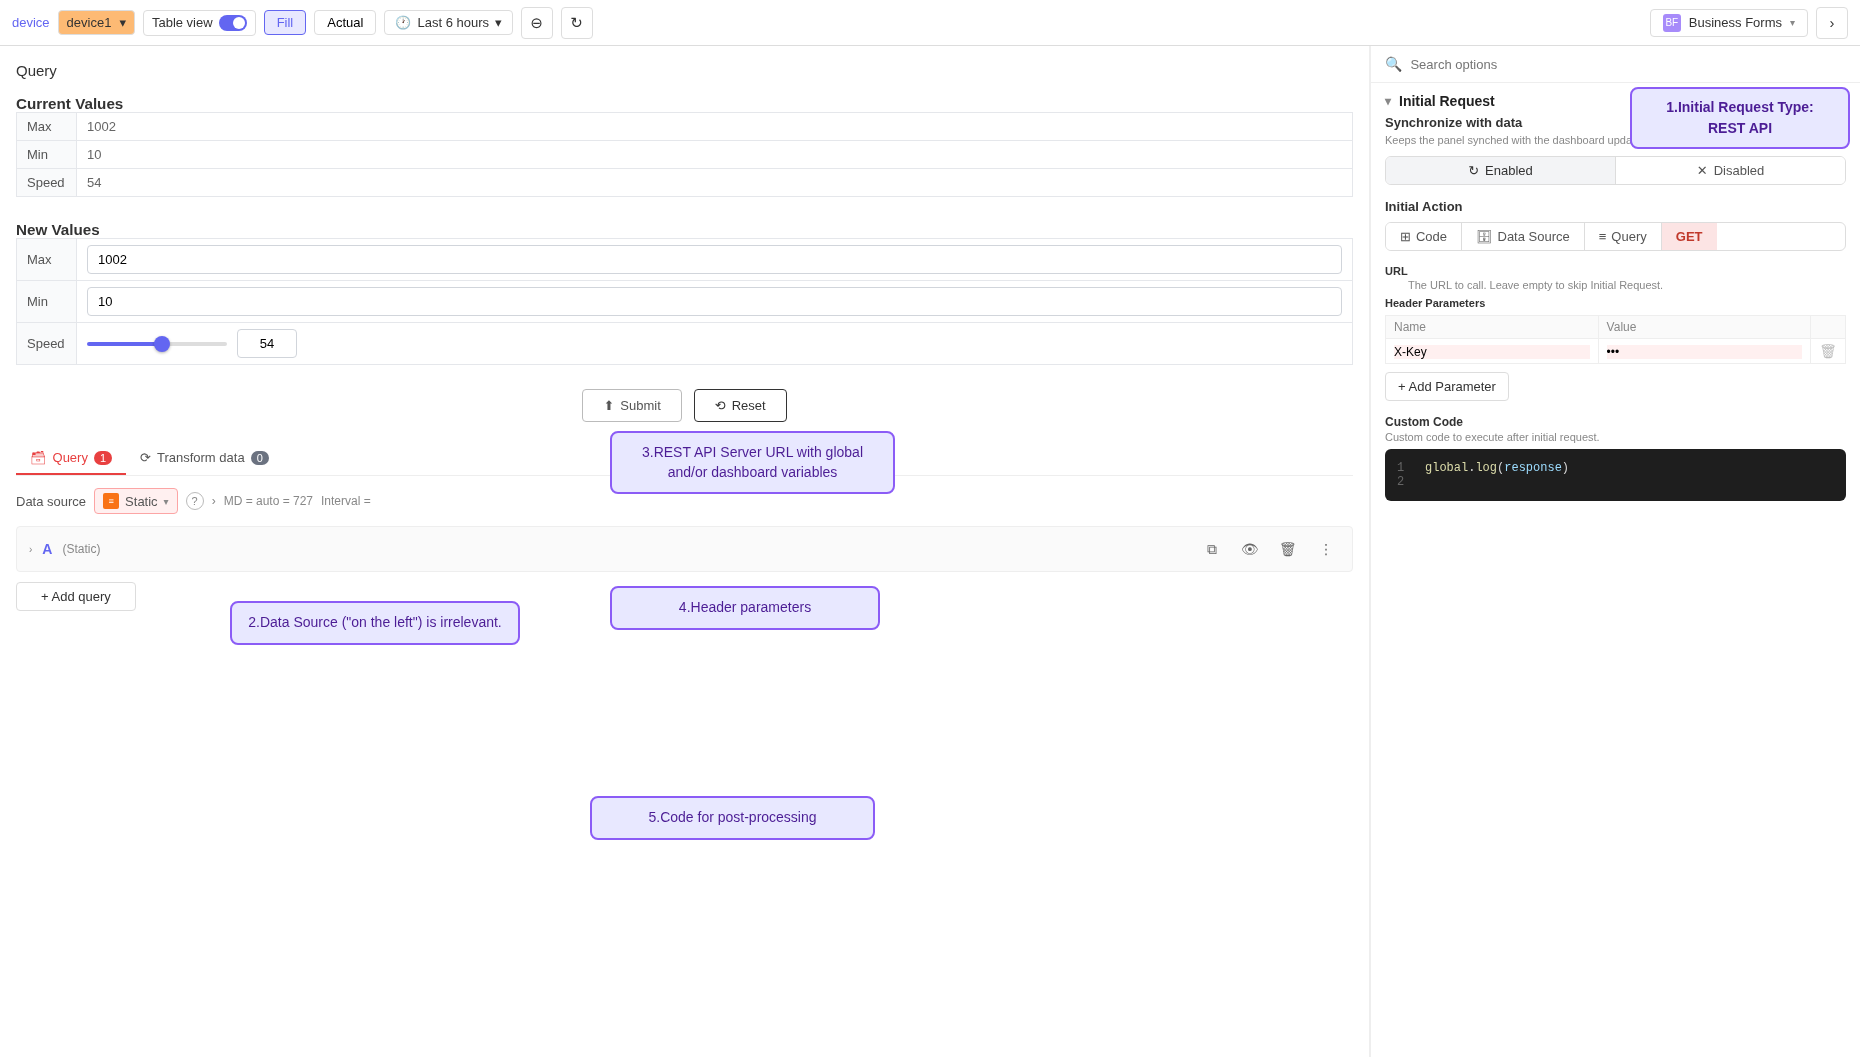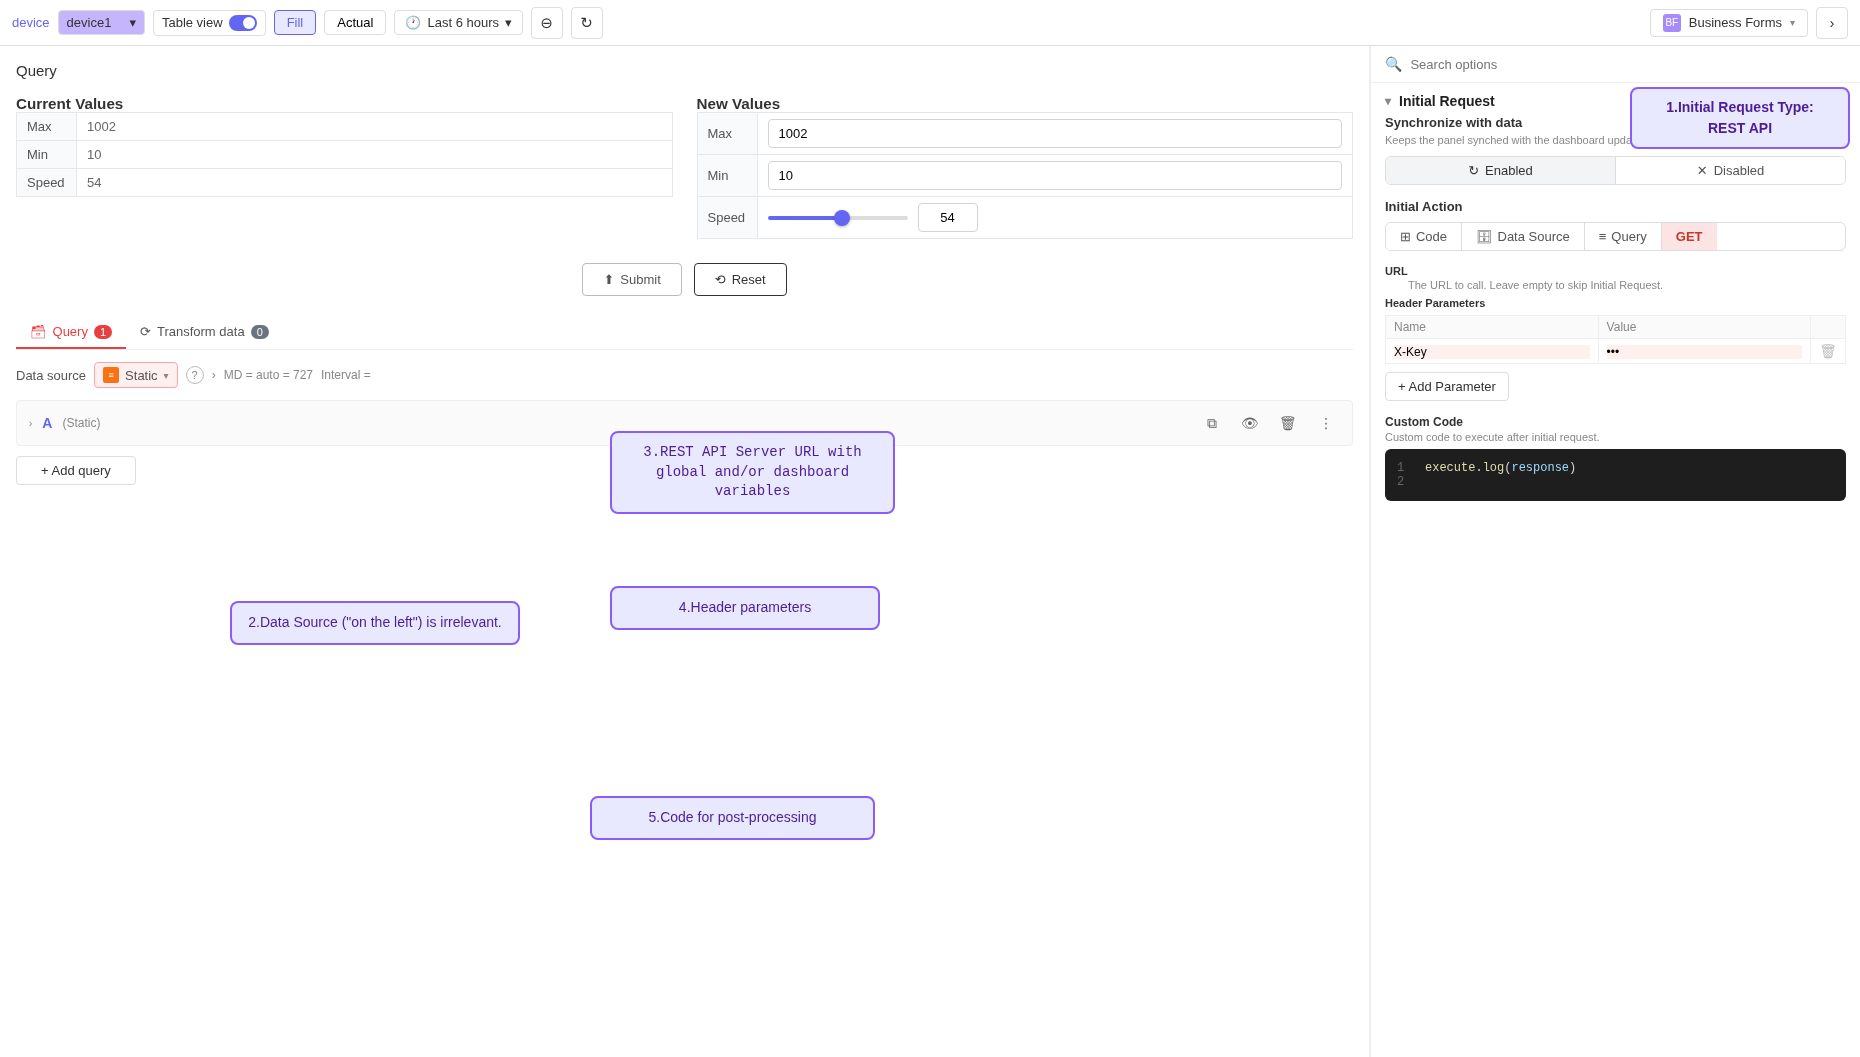--- a/index.html
+++ b/index.html
@@ -1,42 +1,42 @@
 <!DOCTYPE html>
 <html><head>
   <meta charset="utf-8">
   <style>
     * { box-sizing: border-box; margin: 0; padding: 0; }
     body { font-family: -apple-system, BlinkMacSystemFont, 'Segoe UI', sans-serif; font-size: 13px; background: #f0f0f0; color: #333; overflow: hidden; }
 
     
     .topbar { display: flex; align-items: center; gap: 8px; padding: 6px 12px; background: #fff; border-bottom: 1px solid #ddd; height: 46px; }
     .topbar-device-label { color: #6366f1; font-size: 13px; font-weight: 500; }
-    .topbar-device-select { display: flex; align-items: center; gap: 18px; border: 1px solid #ddd; border-radius: 4px; padding: 4px 8px; font-size: 13px; cursor: pointer; background: #c4b5fd; }
+    .topbar-device-select { display: flex; align-items: center; gap: 8px; border: 1px solid #ddd; border-radius: 4px; padding: 4px 8px; font-size: 13px; cursor: pointer; background: #fdba74; }
     .topbar-toggle-group { display: flex; align-items: center; gap: 6px; border: 1px solid #ddd; border-radius: 4px; padding: 4px 8px; font-size: 13px; background: #fff; }
     .toggle-knob { width: 28px; height: 16px; background: #6366f1; border-radius: 8px; position: relative; }
     .toggle-knob::after { content: ''; position: absolute; right: 2px; top: 2px; width: 12px; height: 12px; background: #fff; border-radius: 50%; }
     .topbar-btn { display: flex; align-items: center; gap: 6px; border: 1px solid #ddd; border-radius: 4px; padding: 4px 12px; font-size: 13px; cursor: pointer; background: #fff; }
     .topbar-btn.active { background: #e8e8ff; color: #6366f1; border-color: #6366f1; }
     .topbar-time { display: flex; align-items: center; gap: 6px; border: 1px solid #ddd; border-radius: 4px; padding: 4px 10px; font-size: 13px; cursor: pointer; background: #fff; }
     .topbar-icon-btn { width: 32px; height: 32px; display: flex; align-items: center; justify-content: center; border: 1px solid #ddd; border-radius: 4px; cursor: pointer; background: #fff; font-size: 15px; }
     .topbar-spacer { flex: 1; }
     .topbar-app { display: flex; align-items: center; gap: 8px; border: 1px solid #ddd; border-radius: 4px; padding: 4px 12px; font-size: 13px; cursor: pointer; background: #fff; }
     .app-icon { width: 18px; height: 18px; background: #a78bfa; border-radius: 3px; display: flex; align-items: center; justify-content: center; color: #fff; font-size: 10px; }
     .topbar-chevron { font-size: 10px; color: #888; }
 
     
     .main { display: flex; height: calc(1057px - 46px); }
 
     
     .left-panel { flex: 1; background: #fff; overflow-y: auto; padding: 16px; border-right: 1px solid #eee; position: relative; }
     .panel-title { font-size: 15px; font-weight: 500; margin-bottom: 16px; color: #333; }
 
     
-    .values-grid { display: grid; grid-template-columns: 1fr 1fr; gap: 24px; margin-bottom: 24px; }
+    .values-grid { display: grid; grid-template-columns: 1fr; gap: 24px; margin-bottom: 24px; }
     .values-table { width: 100%; border-collapse: collapse; }
     .values-table td { padding: 6px 10px; border: 1px solid #e5e7eb; font-size: 13px; }
     .values-table td:first-child { background: #f9fafb; color: #555; width: 60px; }
     .values-table td:last-child { background: #fff; color: #666; }
     .input-field { border: 1px solid #d1d5db; border-radius: 4px; padding: 6px 10px; font-size: 13px; width: 100%; outline: none; }
     .slider-row { display: flex; align-items: center; gap: 10px; }
     .slider { -webkit-appearance: none; width: 140px; height: 4px; border-radius: 2px; background: linear-gradient(to right, #6366f1 55%, #ddd 55%); outline: none; cursor: pointer; }
     .slider::-webkit-slider-thumb { -webkit-appearance: none; width: 16px; height: 16px; background: #6366f1; border-radius: 50%; box-shadow: 0 1px 3px rgba(0,0,0,0.3); }
     .speed-input { width: 60px; border: 1px solid #d1d5db; border-radius: 4px; padding: 6px 8px; font-size: 13px; text-align: center; }
 
@@ -278,21 +278,21 @@
       </div>
     </div>
 
     <button class="add-query-btn">+ Add query</button>
 
     <div class="annotation" style="left:230px; top:555px; width:290px;">
       <span>2.Data Source ("on the left")
 is irrelevant.</span>
     </div>
 
-    <div class="annotation" style="left:610px; top:385px; width:285px;font-family:Liberation Mono, monospace;">
+    <div class="annotation" style="left:610px; top:385px; width:285px;">
       <span>3.REST API Server URL with
 global and/or dashboard
 variables</span>
     </div>
 
     <div class="annotation" style="left:610px; top:540px; width:270px;">
       <span>4.Header parameters</span>
     </div>
 
     <div class="annotation" style="left:590px; top:750px; width:285px;">
@@ -386,21 +386,21 @@
 
       <button class="add-param-btn">+ Add Parameter</button>
 
       
       <div class="custom-code-label">Custom Code</div>
       <div class="custom-code-desc">Custom code to execute after initial request.</div>
       <div class="code-block">
         <div class="code-line">
           <span class="line-num">1</span>
           <span class="line-code">
-            <span style="color:#dcdcaa;">execute</span><span style="color:#d4d4d4;">.</span><span style="color:#dcdcaa;">log</span><span style="color:#d4d4d4;">(</span><span style="color:#9cdcfe;">response</span><span style="color:#d4d4d4;">)</span>
+            <span style="color:#dcdcaa;">global</span><span style="color:#d4d4d4;">.</span><span style="color:#dcdcaa;">log</span><span style="color:#d4d4d4;">(</span><span style="color:#9cdcfe;">response</span><span style="color:#d4d4d4;">)</span>
           </span>
         </div>
         <div class="code-line">
           <span class="line-num">2</span>
           <span class="line-code">&nbsp;</span>
         </div>
       </div>
     </div>
   </div>
 </div>

